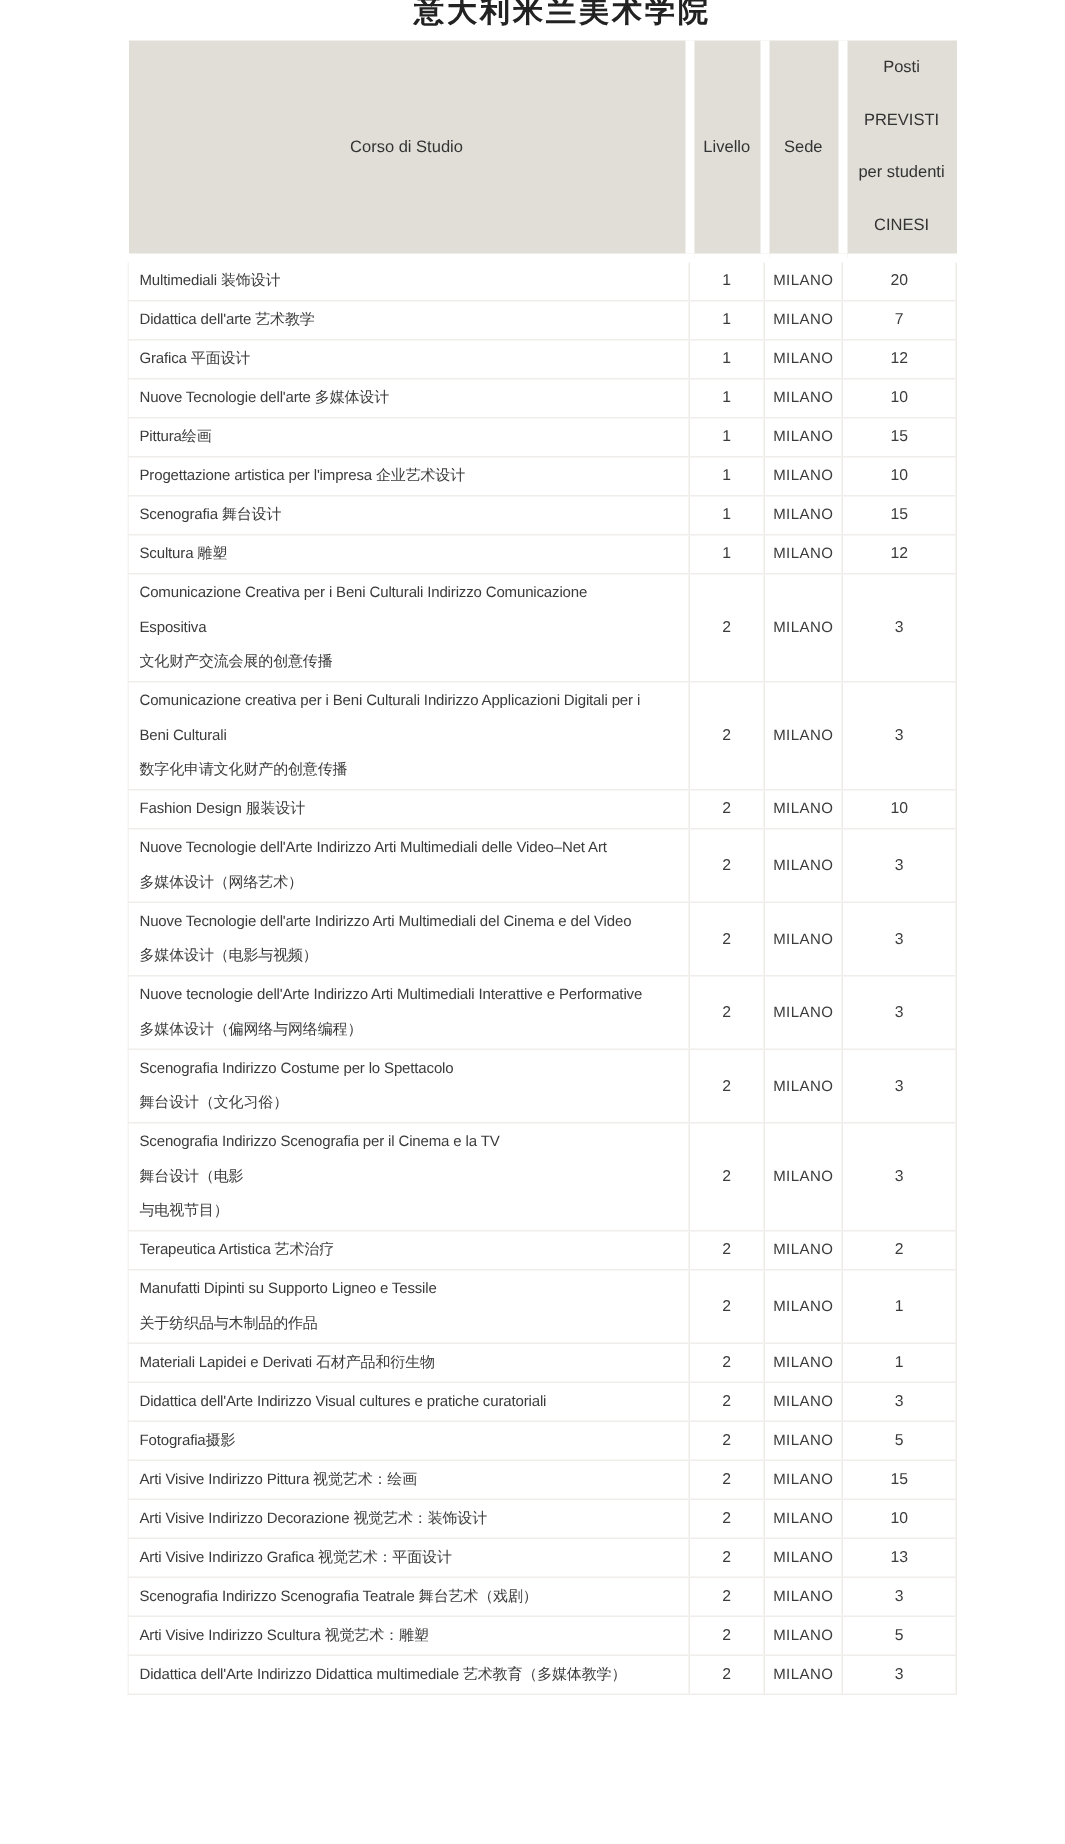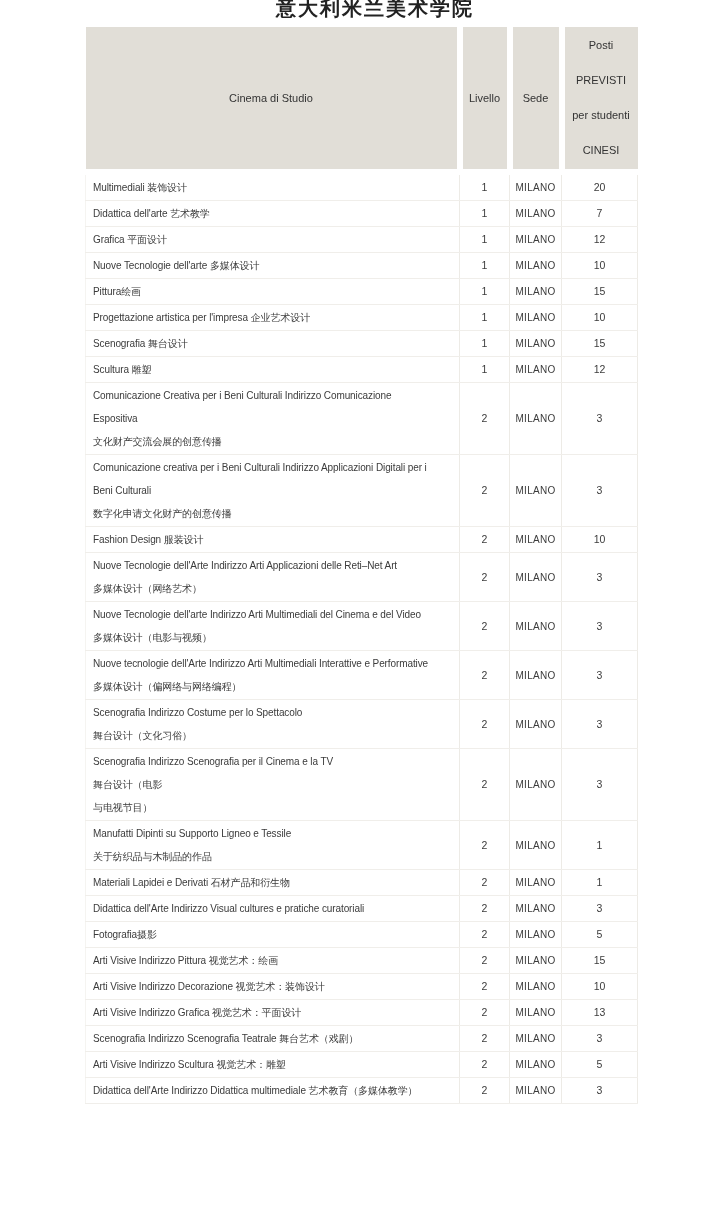--- a/index.html
+++ b/index.html
@@ -91,21 +91,21 @@
 
   <table class="course-table">
     <colgroup>
       <col class="c1">
         <col class="c2">
         <col class="c3">
         <col class="c4">
     </colgroup>
     <thead>
       <tr>
-        <th>Cinema di Studio</th>
+        <th>Corso di Studio</th>
         <th>Livello</th>
         <th>Sede</th>
         <th>
           <div class="posti-stack">Posti
 PREVISTI
 per studenti
 CINESI</div>
         </th>
       </tr>
     </thead>
@@ -174,21 +174,21 @@
           <td class="td-sede">MILANO</td>
           <td class="td-center">3</td>
         </tr>
         <tr>
           <td class="td-corso">Fashion Design 服装设计</td>
           <td class="td-center">2</td>
           <td class="td-sede">MILANO</td>
           <td class="td-center">10</td>
         </tr>
         <tr>
-          <td class="td-corso">Nuove Tecnologie dell'Arte Indirizzo Arti Applicazioni delle Reti–Net Art
+          <td class="td-corso">Nuove Tecnologie dell'Arte Indirizzo Arti Multimediali delle Video–Net Art
 多媒体设计（网络艺术）</td>
           <td class="td-center">2</td>
           <td class="td-sede">MILANO</td>
           <td class="td-center">3</td>
         </tr>
         <tr>
           <td class="td-corso">Nuove Tecnologie dell'arte Indirizzo Arti Multimediali del Cinema e del Video
 多媒体设计（电影与视频）</td>
           <td class="td-center">2</td>
           <td class="td-sede">MILANO</td>
@@ -210,20 +210,26 @@
         </tr>
         <tr>
           <td class="td-corso">Scenografia Indirizzo Scenografia per il Cinema e la TV
 舞台设计（电影
 与电视节目）</td>
           <td class="td-center">2</td>
           <td class="td-sede">MILANO</td>
           <td class="td-center">3</td>
         </tr>
         <tr>
+          <td class="td-corso">Terapeutica Artistica 艺术治疗</td>
+          <td class="td-center">2</td>
+          <td class="td-sede">MILANO</td>
+          <td class="td-center">2</td>
+        </tr>
+        <tr>
           <td class="td-corso">Manufatti Dipinti su Supporto Ligneo e Tessile
 关于纺织品与木制品的作品</td>
           <td class="td-center">2</td>
           <td class="td-sede">MILANO</td>
           <td class="td-center">1</td>
         </tr>
         <tr>
           <td class="td-corso">Materiali Lapidei e Derivati 石材产品和衍生物</td>
           <td class="td-center">2</td>
           <td class="td-sede">MILANO</td>

